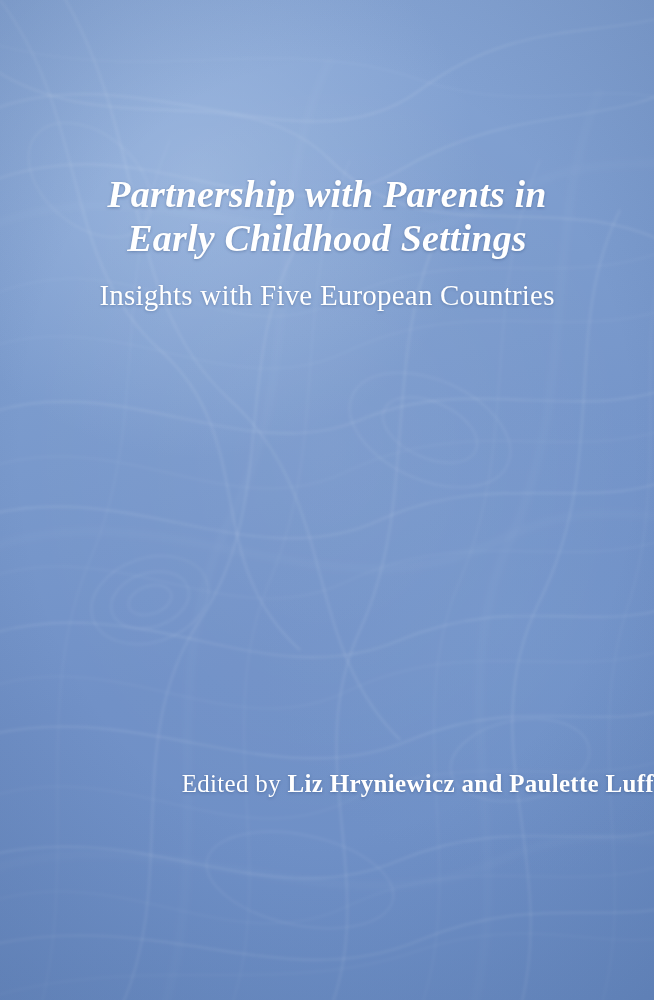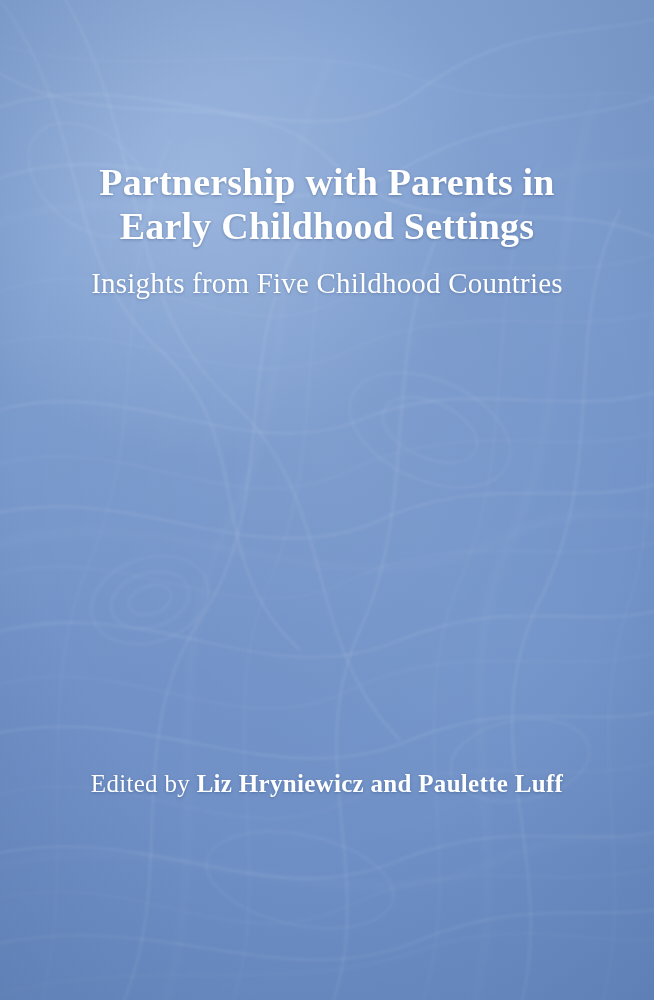--- a/index.html
+++ b/index.html
@@ -40,38 +40,39 @@
     top: 160px;
     padding: 0 58px;
     text-align: center;
     color: #ffffff;
   }
   .title {
     font-size: 38px;
     line-height: 1.16;
     font-weight: 700;
     letter-spacing: 0.2px;
-    margin: 0;
+    margin: 12px;
     text-shadow: 0 1px 3px rgba(30,55,100,0.35);
+    font-style: italic;
   }
   .subtitle {
     margin: 18px 0 0 0;
     font-size: 29px;
     line-height: 1.24;
     font-weight: 400;
     letter-spacing: 0.2px;
     text-shadow: 0 1px 3px rgba(30,55,100,0.3);
     padding: 0 26px;
   }
   .editors {
     position: absolute;
     left: 0;
     right: 0;
     top: 770px;
-    text-align: center;
+    text-align: right;
     color: #ffffff;
     font-size: 25px;
     font-weight: 700;
     letter-spacing: 0.3px;
     text-shadow: 0 1px 3px rgba(30,55,100,0.35);
   }
   .editors .prefix { font-weight: 400; }
   
   .logo {
     position: absolute;
@@ -147,21 +148,21 @@
         <ellipse cx="90" cy="180" rx="70" ry="46" transform="rotate(40 90 180)"></ellipse>
         <ellipse cx="300" cy="880" rx="95" ry="45" transform="rotate(12 300 880)"></ellipse>
       </g>
     </g>
   </svg>
 
   <div class="bg-layer vignette"></div>
 
   <div class="text-block">
     <h1 class="title">Partnership with Parents in Early Childhood Settings</h1>
-    <p class="subtitle">Insights from Five Childhood Countries</p>
+    <p class="subtitle">Insights with Five European Countries</p>
   </div>
 
   <div class="editors">
     <span class="prefix">Edited by</span>
     <span>Liz Hryniewicz and Paulette Luff</span>
   </div>
 
 
 </div>
 

